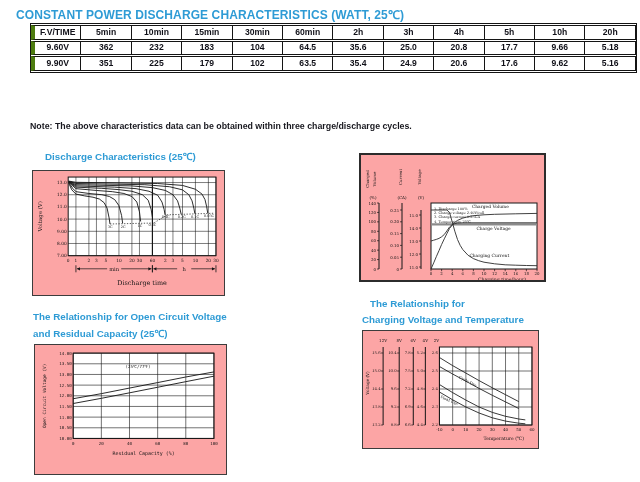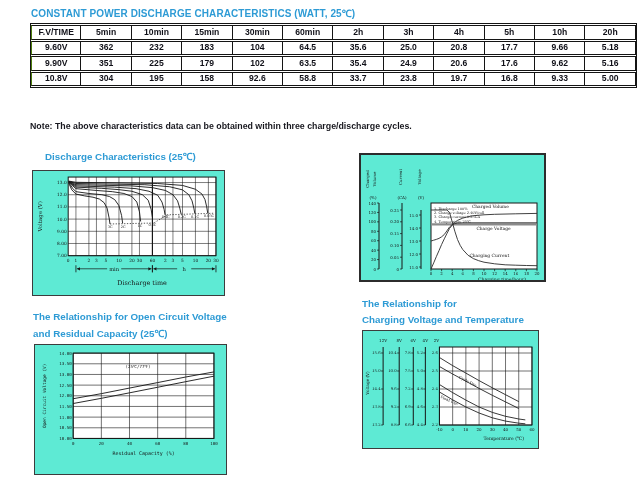--- a/index.html
+++ b/index.html
@@ -1,34 +1,34 @@
 <!DOCTYPE html>
 <html><head>
 <meta charset="utf-8">
 <style>
   html,body{margin:0;padding:0;background:#ffffff;}
   body{width:640px;height:482px;position:relative;overflow:hidden;
        font-family:"Liberation Sans",sans-serif;}
   .page{position:absolute;inset:0;background:#ffffff;}
-  .main-title{position:absolute;left:31px;top:6px;font-size:10px;font-weight:bold;
+  .main-title{position:absolute;left:16px;top:6px;font-size:12px;font-weight:bold;
               color:#2E9BD5;letter-spacing:.1px;white-space:nowrap;}
   .power-table{position:absolute;left:30px;top:23px;width:607px;table-layout:fixed;
                border-collapse:separate;border-spacing:0 1.5px;border:1px solid #141414;}
   .power-table th,.power-table td{border:1px solid #141414;border-left:none;height:12.5px;
                font-size:8.6px;font-weight:bold;color:#101018;text-align:center;padding:0;line-height:1;}
-  .power-table th:first-child,.power-table td:first-child{border-left:1px solid #4d7c0f;}
+  .power-table th:first-child,.power-table td:first-child{border-left:4px solid #4d7c0f;}
   .note{position:absolute;left:30px;top:121px;font-size:8.8px;font-weight:bold;color:#18181f;}
   .sec-title{position:absolute;font-size:9.8px;font-weight:bold;color:#2E9BD5;white-space:nowrap;}
   .t-discharge{left:33px;top:150px;padding-left:12px;}
   .t-ocv1{left:33px;top:311px;}
   .t-ocv2{left:33px;top:327px;}
-  .t-chg1{left:362px;top:298px;}
+  .t-chg1{left:370px;top:298px;}
   .t-chg2{left:362px;top:314px;}
   .t-cycle{left:352px;top:460px;}
-  .chart-box{position:absolute;border:1.5px solid #3c3c3c;background:#5eead4;box-sizing:border-box;}
+  .chart-box{position:absolute;border:1.5px solid #3c3c3c;background:#fca5a5;box-sizing:border-box;}
   .box1{left:32px;top:170px;width:193px;height:126px;}
   .box2{left:359px;top:153px;width:187px;height:129px;border-width:2px;border-color:#2c2c2c;}
   .box3{left:34px;top:344px;width:193px;height:131px;}
   .box4{left:362px;top:330px;width:177px;height:119px;}
   .chart-box svg{width:100%;height:100%;display:block;}
 </style>
 </head>
 <body>
 
 <div class="page">
@@ -72,34 +72,20 @@
           <td>225</td>
           <td>179</td>
           <td>102</td>
           <td>63.5</td>
           <td>35.4</td>
           <td>24.9</td>
           <td>20.6</td>
           <td>17.6</td>
           <td>9.62</td>
           <td>5.16</td>
-        </tr>
-        <tr>
-          <td>10.8V</td>
-          <td>304</td>
-          <td>195</td>
-          <td>158</td>
-          <td>92.6</td>
-          <td>58.8</td>
-          <td>33.7</td>
-          <td>23.8</td>
-          <td>19.7</td>
-          <td>16.8</td>
-          <td>9.33</td>
-          <td>5.00</td>
         </tr>
       </tbody>
   </table>
 
   <div class="note">Note: The above characteristics data can be obtained within three charge/discharge cycles.</div>
 
   <div class="sec-title t-discharge">Discharge Characteristics (25℃)</div>
   <div class="chart-box box1">
     <svg id="c1" viewBox="0 0 190 123" preserveAspectRatio="none">
         <rect x="35" y="6" width="147" height="78" fill="#ffffff" stroke="#161616" stroke-width="1"></rect>

